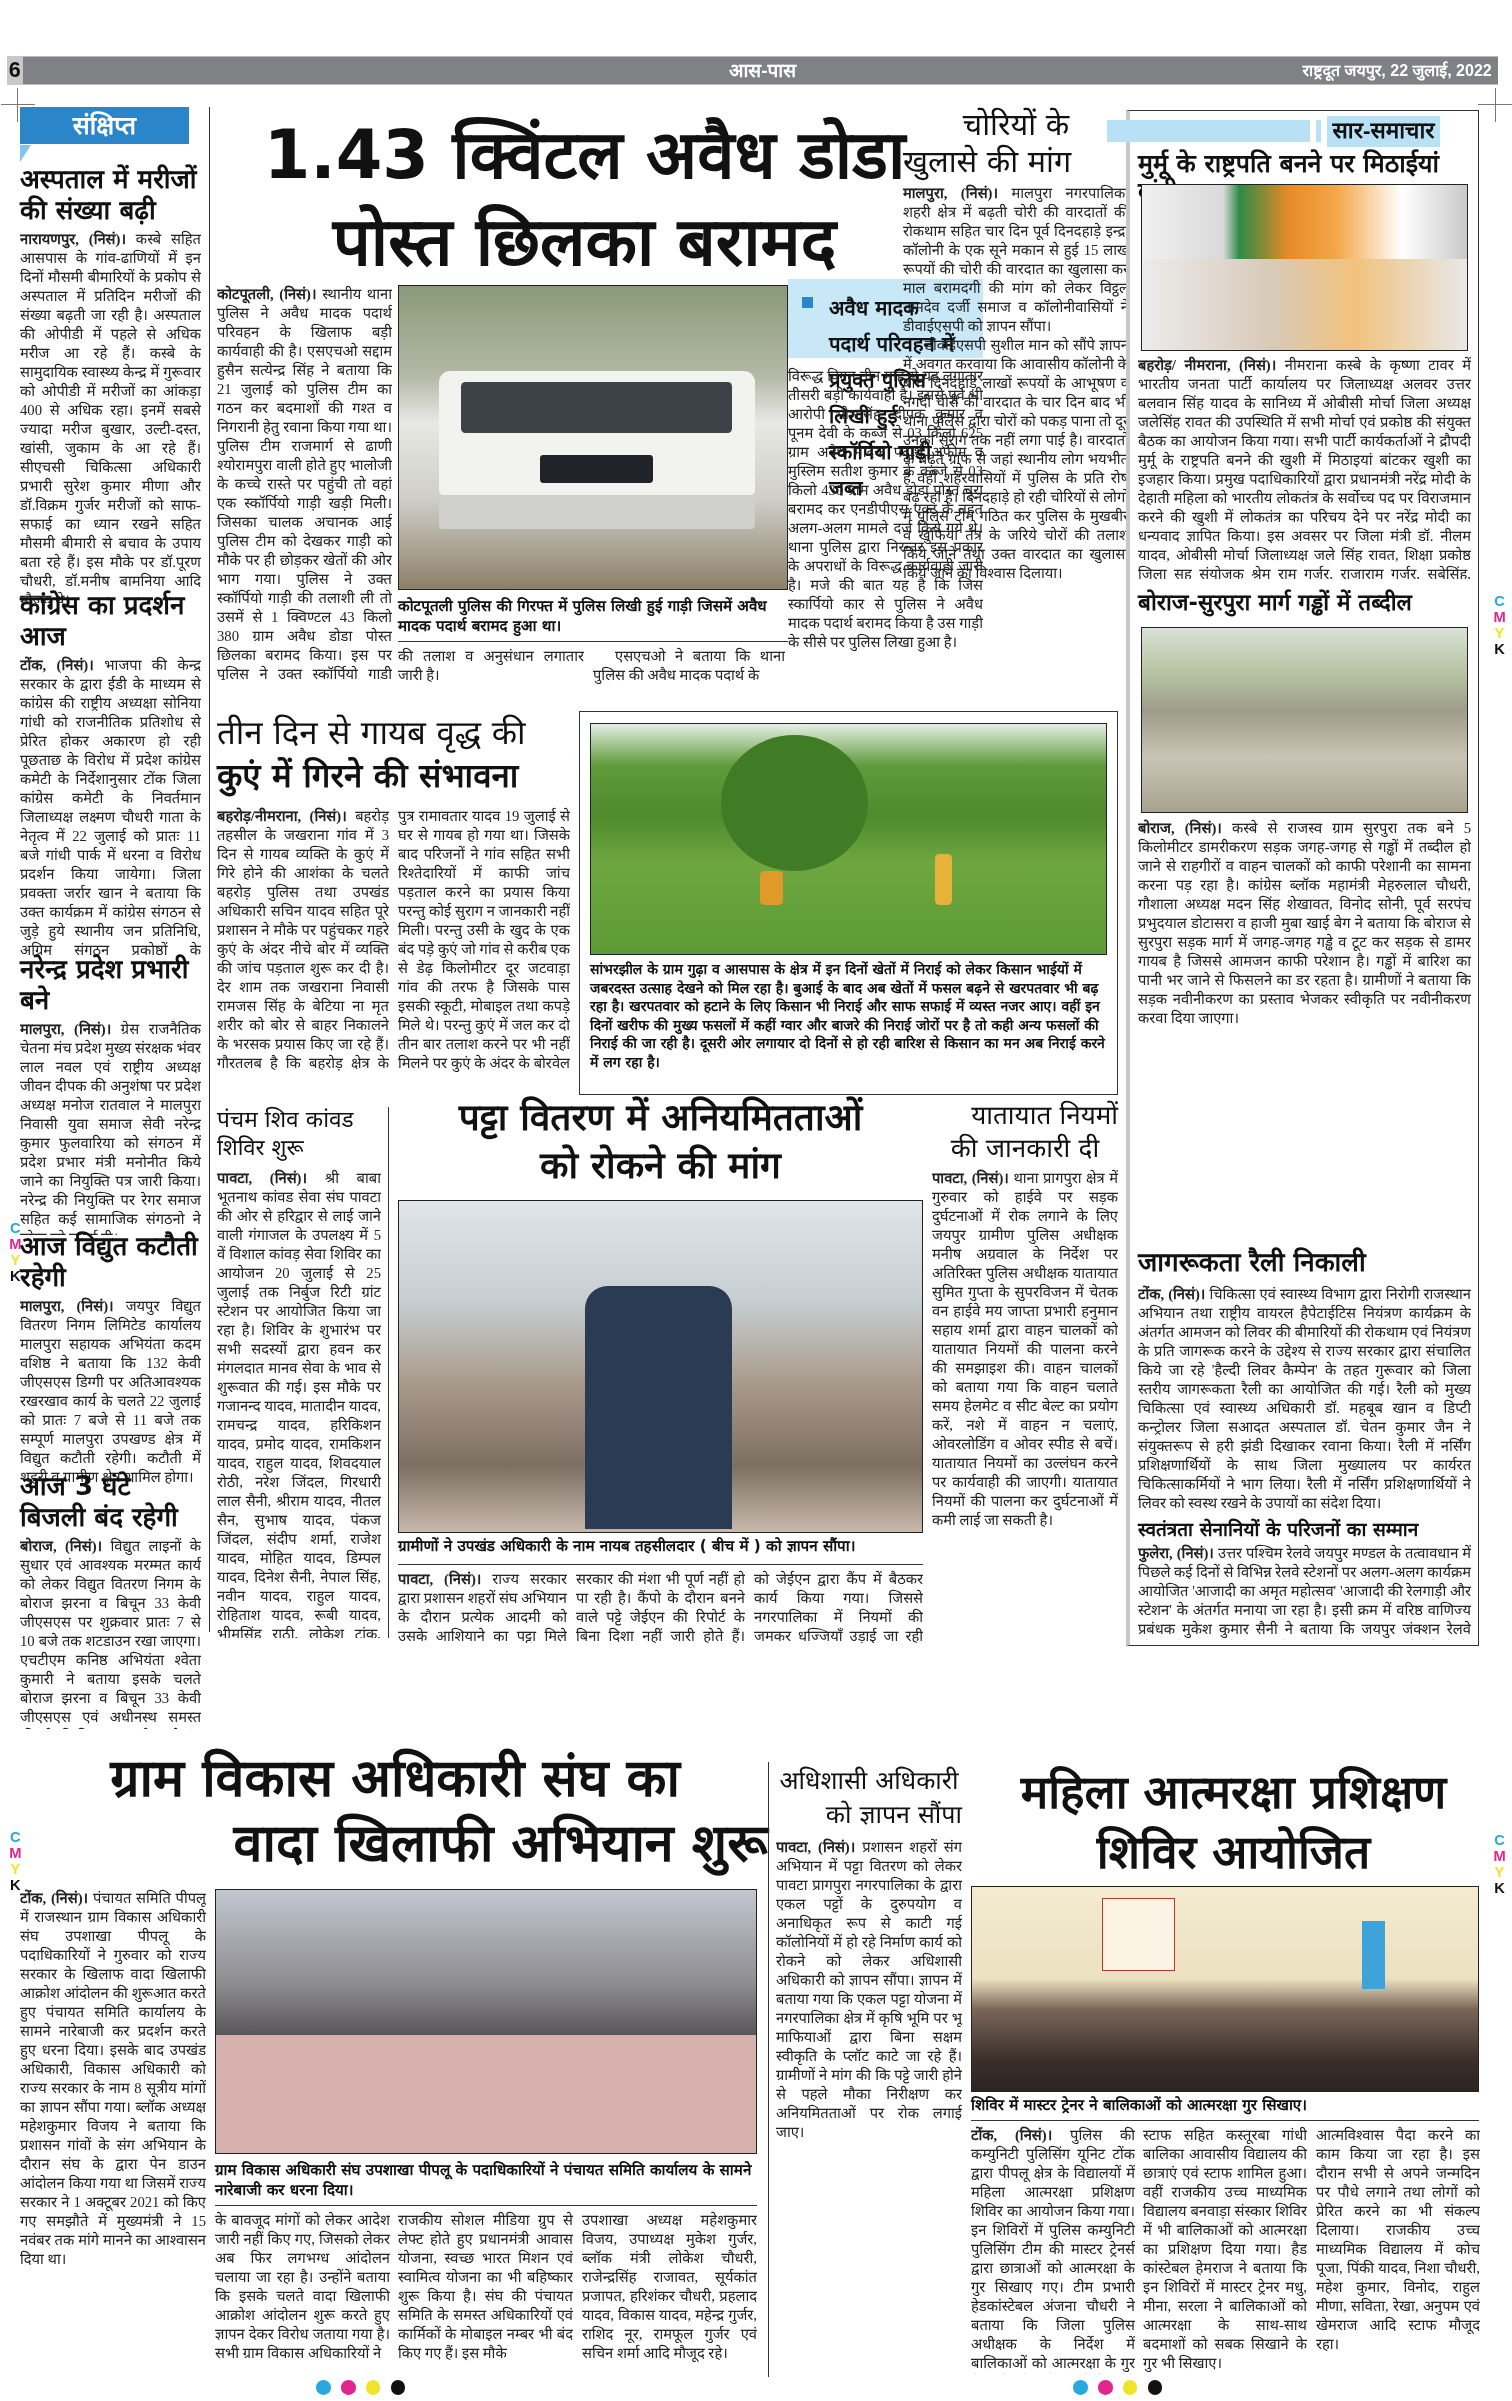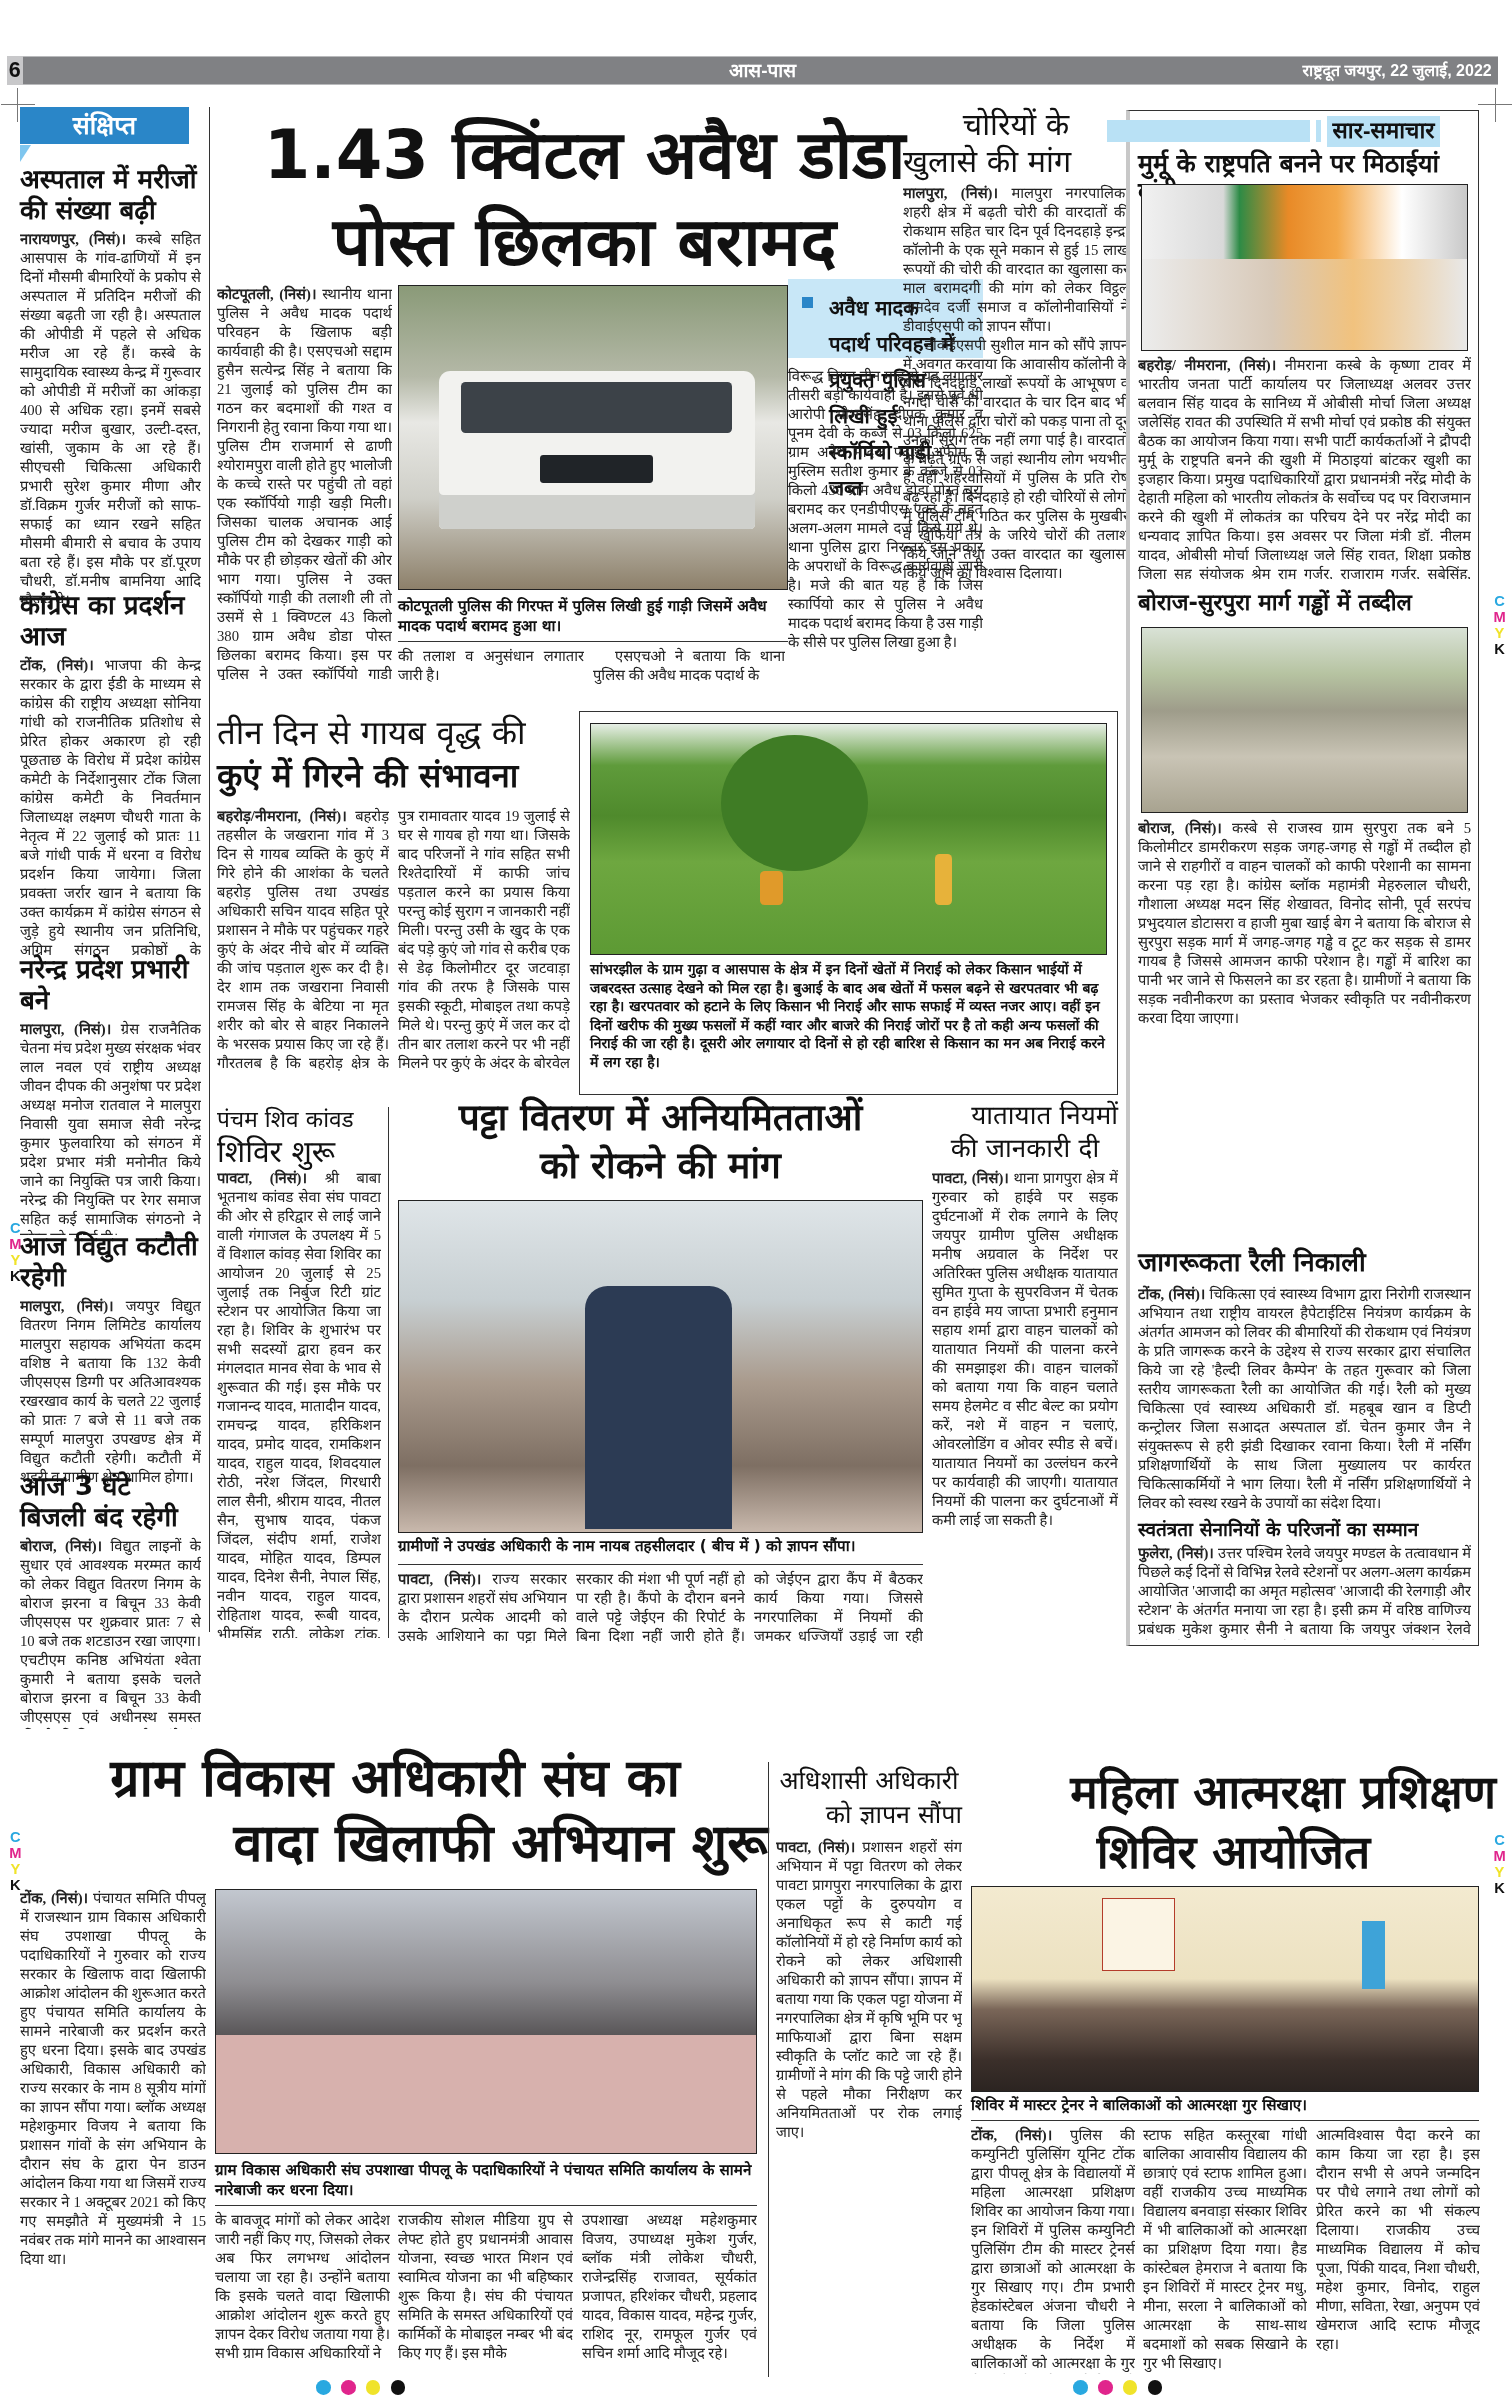--- a/index.html
+++ b/index.html
@@ -157,21 +157,21 @@
 <div class="abs box" style="left:579px;top:711px;width:539px;height:384px;border-width:1.1px"></div>
 <div class="abs photo" style="left:590px;top:723px;width:517px;height:232px;background:linear-gradient(180deg,#e7efe6 0%,#5f9b3b 18%,#4f8a2c 40%,#6ea740 60%,#5d9a34 100%)">
   <div style="position:absolute;left:130px;top:11.3px;width:147px;height:136px;border-radius:50%;background:#3f7c25"></div>
   <div style="position:absolute;left:169px;top:147px;width:22.6px;height:34px;background:#e09a2a;border-radius:4.5px"></div>
   <div style="position:absolute;left:344px;top:130px;width:17px;height:51px;background:#e7b23a;border-radius:4.5px"></div>
 </div>
 <div class="abs cap" style="left:590px;top:960px;width:517px;font-size:14px;line-height:18.6px">सांभरझील के ग्राम गुढ़ा व आसपास के क्षेत्र में इन दिनों खेतों में निराई को लेकर किसान भाईयों में जबरदस्त उत्साह देखने को मिल रहा है। बुआई के बाद अब खेतों में फसल बढ़ने से खरपतवार भी बढ़ रहा है। खरपतवार को हटाने के लिए किसान भी निराई और साफ सफाई में व्यस्त नजर आए। वहीं इन दिनों खरीफ की मुख्य फसलों में कहीं ग्वार और बाजरे की निराई जोरों पर है तो कही अन्य फसलों की निराई की जा रही है। दूसरी ओर लगायार दो दिनों से हो रही बारिश से किसान का मन अब निराई करने में लग रहा है।</div>
 
 <div class="abs vline" style="left:209px;top:1107px;height:0"></div>
 <div class="abs h2" style="left:217px;top:1107px;width:169px;font-size:22.6px">पंचम शिव कांवड</div>
-<div class="abs h2" style="left:217px;top:1135px;width:169px;font-size:30px">शिविर शुरू</div>
+<div class="abs h2" style="left:217px;top:1135px;width:169px;font-size:22px">शिविर शुरू</div>
 <div class="abs body" style="left:217px;top:1169px;width:164px;height:469px"><span class="dateline">पावटा, (निसं)।</span> <span>श्री बाबा भूतनाथ कांवड सेवा संघ पावटा की ओर से हरिद्वार से लाई जाने वाली गंगाजल के उपलक्ष्य में 5 वें विशाल कांवड़ सेवा शिविर का आयोजन 20 जुलाई से 25 जुलाई तक निर्बुज रिटी ग्रांट स्टेशन पर आयोजित किया जा रहा है। शिविर के शुभारंभ पर सभी सदस्यों द्वारा हवन कर मंगलदात मानव सेवा के भाव से शुरूवात की गई। इस मौके पर गजानन्द यादव, मातादीन यादव, रामचन्द्र यादव, हरिकिशन यादव, प्रमोद यादव, रामकिशन यादव, राहुल यादव, शिवदयाल रोठी, नरेश जिंदल, गिरधारी लाल सैनी, श्रीराम यादव, नीतल सैन, सुभाष यादव, पंकज जिंदल, संदीप शर्मा, राजेश यादव, मोहित यादव, डिम्पल यादव, दिनेश सैनी, नेपाल सिंह, नवीन यादव, राहुल यादव, रोहिताश यादव, रूबी यादव, भीमसिंह राठी, लोकेश टांक, निलेश चौधरी, रामकरण राठी, राहुल सिंघल, देवकरण घांघल, दिलीप राणा, कृष्ण घांघल सहित बडी संख्या में शिव भक्त एवं कमेटी कार्यकर्ता उपस्थित रहे।</span></div>
 <div class="abs vline" style="left:388px;top:1107px;height:531px;width:0.6px"></div>
 
 <div class="abs h1" style="left:395px;top:1098px;width:531px;font-size:37px;text-align:center">पट्टा वितरण में अनियमितताओं</div>
 <div class="abs h1" style="left:395px;top:1146px;width:531px;font-size:37px;text-align:center">को रोकने की मांग</div>
 <div class="abs photo" style="left:398px;top:1200px;width:525px;height:333px;background:linear-gradient(180deg,#dfe5e8 0%,#c7cfd2 30%,#a99a8c 55%,#7e6f63 80%,#c9b9ad 100%)">
   <div style="position:absolute;left:186px;top:85px;width:147px;height:243px;background:#2c3b54;border-radius:22.6px 22.6px 0 0"></div>
 </div>
 <div class="abs cap" style="left:398px;top:1536px;width:525px">ग्रामीणों ने उपखंड अधिकारी के नाम नायब तहसीलदार ( बीच में ) को ज्ञापन सौंपा।</div>
 <div class="abs hline" style="left:398px;top:1564px;width:525px"></div>
@@ -193,21 +193,21 @@
 <div class="abs hline" style="left:215px;top:2205px;width:542px"></div>
 <div class="abs body" style="left:215px;top:2211px;width:175px;height:164px">के बावजूद मांगों को लेकर आदेश जारी नहीं किए गए, जिसको लेकर अब फिर लगभग्ध आंदोलन चलाया जा रहा है। उन्होंने बताया कि इसके चलते वादा खिलाफी आक्रोश आंदोलन शुरू करते हुए ज्ञापन देकर विरोध जताया गया है। सभी ग्राम विकास अधिकारियों ने</div>
 <div class="abs body" style="left:398px;top:2211px;width:175px;height:164px">राजकीय सोशल मीडिया ग्रुप से लेफ्ट होते हुए प्रधानमंत्री आवास योजना, स्वच्छ भारत मिशन एवं स्वामित्व योजना का भी बहिष्कार शुरू किया है। संघ की पंचायत समिति के समस्त अधिकारियों एवं कार्मिकों के मोबाइल नम्बर भी बंद किए गए हैं। इस मौके</div>
 <div class="abs body" style="left:582px;top:2211px;width:175px;height:164px">उपशाखा अध्यक्ष महेशकुमार विजय, उपाध्यक्ष मुकेश गुर्जर, ब्लॉक मंत्री लोकेश चौधरी, राजेन्द्रसिंह राजावत, सूर्यकांत प्रजापत, हरिशंकर चौधरी, प्रहलाद यादव, विकास यादव, महेन्द्र गुर्जर, राशिद नूर, रामफूल गुर्जर एवं सचिन शर्मा आदि मौजूद रहे।</div>
 
 <div class="abs vline" style="left:768px;top:1762px;height:615px;width:0.6px"></div>
 <div class="abs h2" style="left:776px;top:1767px;width:186px;font-size:25px;text-align:center">अधिशासी अधिकारी</div>
 <div class="abs h2" style="left:776px;top:1801px;width:186px;font-size:25px;text-align:right">को ज्ञापन सौंपा</div>
 <div class="abs body" style="left:776px;top:1838px;width:186px;height:536px"><span class="dateline">पावटा, (निसं)।</span> <span>प्रशासन शहरों संग अभियान में पट्टा वितरण को लेकर पावटा प्रागपुरा नगरपालिका के द्वारा एकल पट्टों के दुरुपयोग व अनाधिकृत रूप से काटी गई कॉलोनियों में हो रहे निर्माण कार्य को रोकने को लेकर अधिशासी अधिकारी को ज्ञापन सौंपा। ज्ञापन में बताया गया कि एकल पट्टा योजना में नगरपालिका क्षेत्र में कृषि भूमि पर भू माफियाओं द्वारा बिना सक्षम स्वीकृति के प्लॉट काटे जा रहे हैं। ग्रामीणों ने मांग की कि पट्टे जारी होने से पहले मौका निरीक्षण कर अनियमितताओं पर रोक लगाई जाए।</span></div>
 
-<div class="abs h1" style="left:971px;top:1767px;width:525px;font-size:46px;text-align:right">महिला आत्मरक्षा प्रशिक्षण</div>
+<div class="abs h1" style="left:971px;top:1767px;width:525px;font-size:46px;text-align:center">महिला आत्मरक्षा प्रशिक्षण</div>
 <div class="abs h1" style="left:971px;top:1827px;width:525px;font-size:46px;text-align:center">शिविर आयोजित</div>
 <div class="abs photo" style="left:971px;top:1886px;width:508px;height:206px;background:linear-gradient(180deg,#f3ead0 0%,#ece1c0 45%,#7a6658 60%,#3b2f2a 85%,#2b2421 100%)">
   <div style="position:absolute;left:130px;top:11.3px;width:73px;height:73px;background:#fbf4e4;border:1.1px solid #b43c2a"></div>
   <div style="position:absolute;left:390px;top:34px;width:22.6px;height:68px;background:#3ea3d8"></div>
 </div>
 <div class="abs cap" style="left:971px;top:2095px;width:508px">शिविर में मास्टर ट्रेनर ने बालिकाओं को आत्मरक्षा गुर सिखाए।</div>
 <div class="abs hline" style="left:971px;top:2120px;width:508px"></div>
 <div class="abs body" style="left:971px;top:2126px;width:164px;height:248px"><span class="dateline">टोंक, (निसं)।</span> <span>पुलिस की कम्युनिटी पुलिसिंग यूनिट टोंक द्वारा पीपलू क्षेत्र के विद्यालयों में महिला आत्मरक्षा प्रशिक्षण शिविर का आयोजन किया गया। इन शिविरों में पुलिस कम्युनिटी पुलिसिंग टीम की मास्टर ट्रेनर्स द्वारा छात्राओं को आत्मरक्षा के गुर सिखाए गए। टीम प्रभारी हेडकांस्टेबल अंजना चौधरी ने बताया कि जिला पुलिस अधीक्षक के निर्देश में बालिकाओं को आत्मरक्षा के गुर सिखाने के लिए शिविर में विद्यालय की छात्राएं</span></div>
 <div class="abs body" style="left:1143px;top:2126px;width:164px;height:248px">स्टाफ सहित कस्तूरबा गांधी बालिका आवासीय विद्यालय की छात्राएं एवं स्टाफ शामिल हुआ। वहीं राजकीय उच्च माध्यमिक विद्यालय बनवाड़ा संस्कार शिविर में भी बालिकाओं को आत्मरक्षा का प्रशिक्षण दिया गया। हैड कांस्टेबल हेमराज ने बताया कि इन शिविरों में मास्टर ट्रेनर मधु, मीना, सरला ने बालिकाओं को आत्मरक्षा के साथ-साथ बदमाशों को सबक सिखाने के गुर भी सिखाए।</div>
 <div class="abs body" style="left:1316px;top:2126px;width:164px;height:248px">आत्मविश्वास पैदा करने का काम किया जा रहा है। इस दौरान सभी से अपने जन्मदिन पर पौधे लगाने तथा लोगों को प्रेरित करने का भी संकल्प दिलाया। राजकीय उच्च माध्यमिक विद्यालय में कोच पूजा, पिंकी यादव, निशा चौधरी, महेश कुमार, विनोद, राहुल मीणा, सविता, रेखा, अनुपम एवं खेमराज आदि स्टाफ मौजूद रहा।</div>

